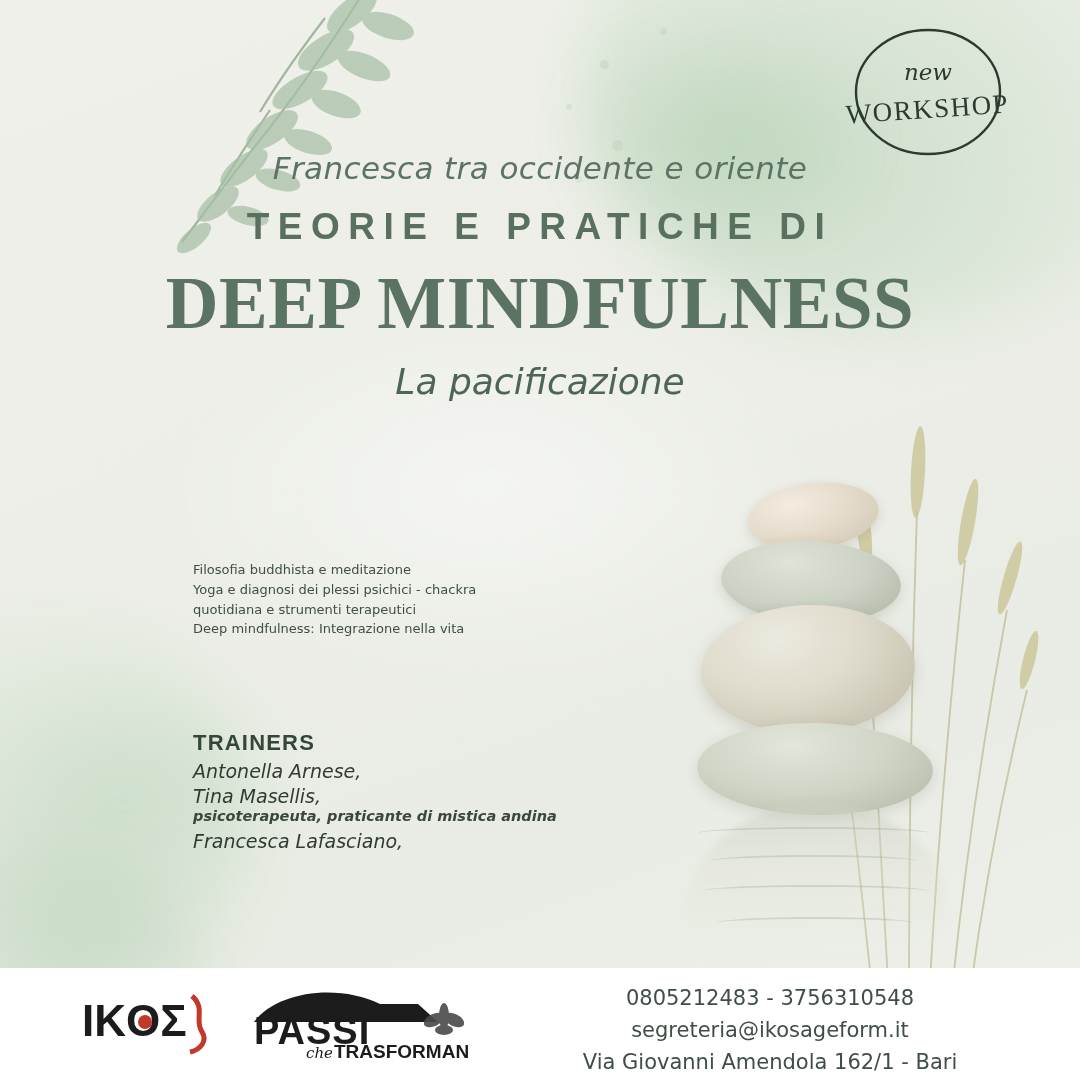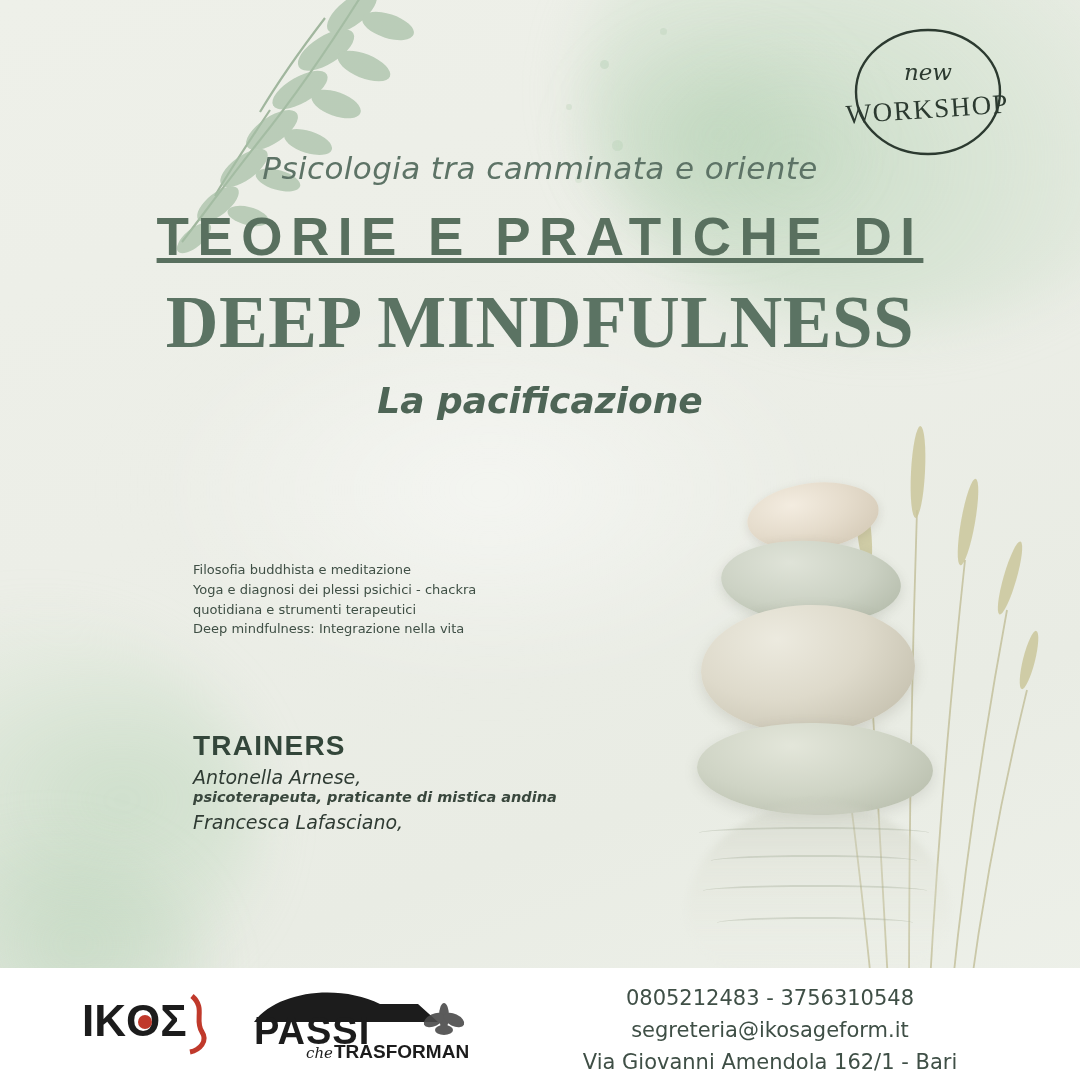--- a/index.html
+++ b/index.html
@@ -94,42 +94,41 @@
     font-style: italic;
     font-size: 31px;
     letter-spacing: 0.4px;
     color: #5d7366;
     margin: 0 0 20px 0;
     font-weight: 500;
   }
   .title-1 {
     font-family: "Liberation Sans", sans-serif;
     font-weight: bold;
-    font-size: 53px;
+    font-size: 37px;
     letter-spacing: 8.5px;
     color: #59705f;
     margin: 0 0 13px 0;
-    text-decoration: underline;
   }
   .title-2 {
     font-family: "Liberation Serif", serif;
     font-weight: bold;
     font-size: 73px;
     letter-spacing: 0.5px;
     color: #5b7363;
     margin: 17px;
     line-height: 1.08;
   }
   .subtitle {
     font-family: "DejaVu Sans", sans-serif;
     font-style: italic;
     font-size: 36px;
     color: #4e6556;
     margin: 8px 0 0 0;
-    font-weight: 700;
+    font-weight: 400;
   }
 
   
   .date-line {
     position: absolute;
     top: 490px;
     left: 192px;
     font-family: "DejaVu Sans", sans-serif;
     font-size: 42px;
     color: #54695b;
@@ -156,21 +155,21 @@
   .trainers {
     position: absolute;
     top: 730px;
     left: 193px;
     width: 420px;
     color: #2f3b33;
   }
   .trainers-title {
     font-family: "Liberation Sans", sans-serif;
     font-weight: bold;
-    font-size: 28px;
+    font-size: 22px;
     letter-spacing: 1.2px;
     color: #33463a;
     margin-bottom: 4px;
   }
   .trainer-name {
     font-family: "DejaVu Sans", sans-serif;
     font-style: italic;
     font-size: 19px;
     color: #2f3b33;
     margin-top: 3px;
@@ -327,39 +326,40 @@
       <ellipse cx="89" cy="74" rx="72" ry="62" fill="none" stroke="#2c3a30" stroke-width="2.4"></ellipse>
       <defs>
         <path id="arc" d="M 26 86 A 66 56 0 0 0 152 78"></path>
       </defs>
       <text x="89" y="62" text-anchor="middle" font-family="DejaVu Serif, serif" font-style="italic" font-size="23" fill="#2c3a30">new</text>
       <text x="89" y="100" text-anchor="middle" font-family="Liberation Serif, serif" font-size="27" letter-spacing="1.5" fill="#2c3a30" transform="rotate(-4 89 100)">WORKSHOP</text>
     </svg>
   </div>
 
   <div class="head-block">
-    <p class="kicker">Psicologia tra camminata e oriente</p>
+    <p class="kicker">Francesca tra occidente e oriente</p>
     <p class="title-1">TEORIE E PRATICHE DI</p>
     <p class="title-2">DEEP MINDFULNESS</p>
     <p class="subtitle">La pacificazione</p>
   </div>
 
 
   <div class="topics">
     <div>Filosofia buddhista e meditazione</div>
     <div>Yoga e diagnosi dei plessi psichici - chackra</div>
     <div>quotidiana e strumenti terapeutici</div>
     <div>Deep mindfulness: Integrazione nella vita</div>
   </div>
 
   <div class="trainers">
     <div class="trainers-title">TRAINERS</div>
 
     <div class="trainer-name">Antonella Arnese,</div>
 
+    <div class="trainer-name">Tina Masellis,</div>
     <div class="trainer-role">psicoterapeuta, praticante di mistica andina</div>
 
     <div class="trainer-name">Francesca Lafasciano,</div>
   </div>
 
   <svg class="grass" viewBox="0 0 280 640">
     <g stroke="#b9b489" stroke-width="1.8" fill="none" opacity="0.8">
       <path d="M120 640 C112 500 104 360 96 210"></path>
       <path d="M140 640 C140 480 142 330 148 150"></path>
       <path d="M160 640 C168 490 180 350 196 200"></path>

